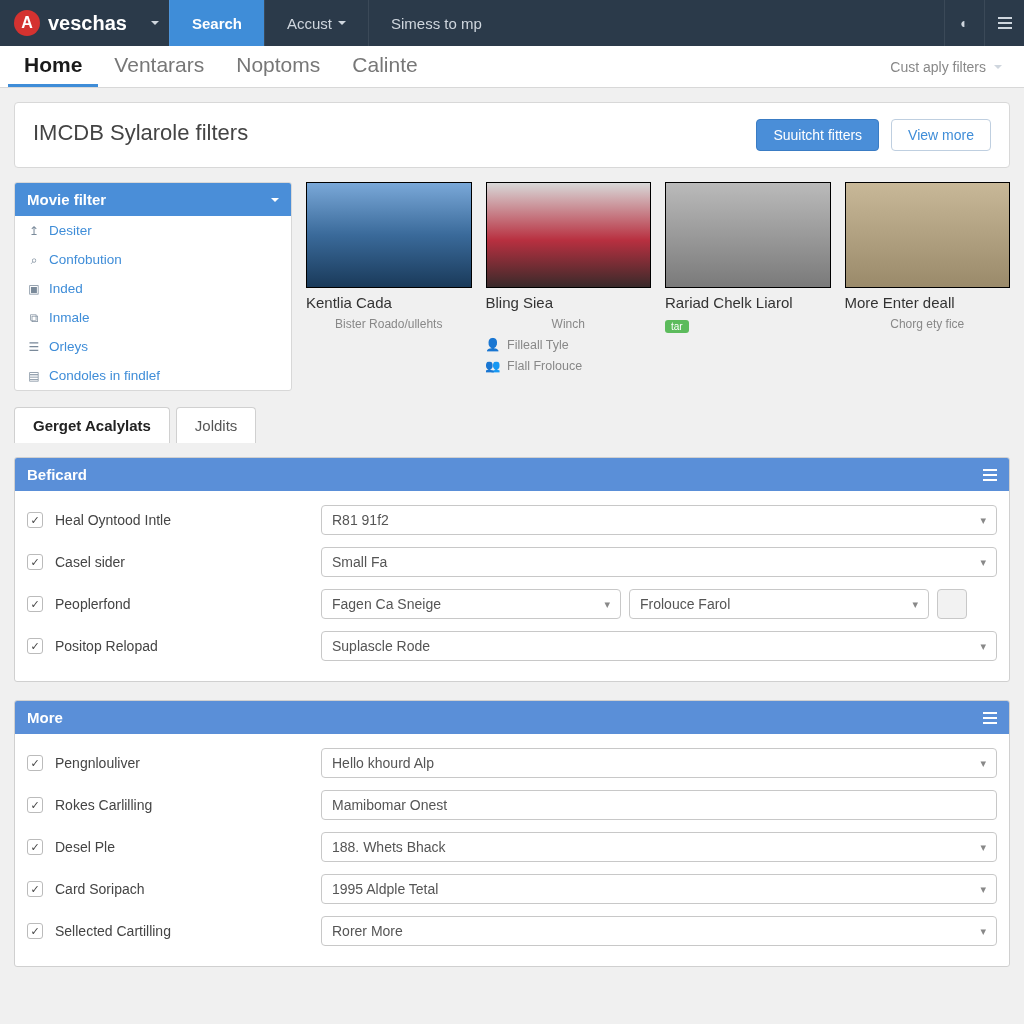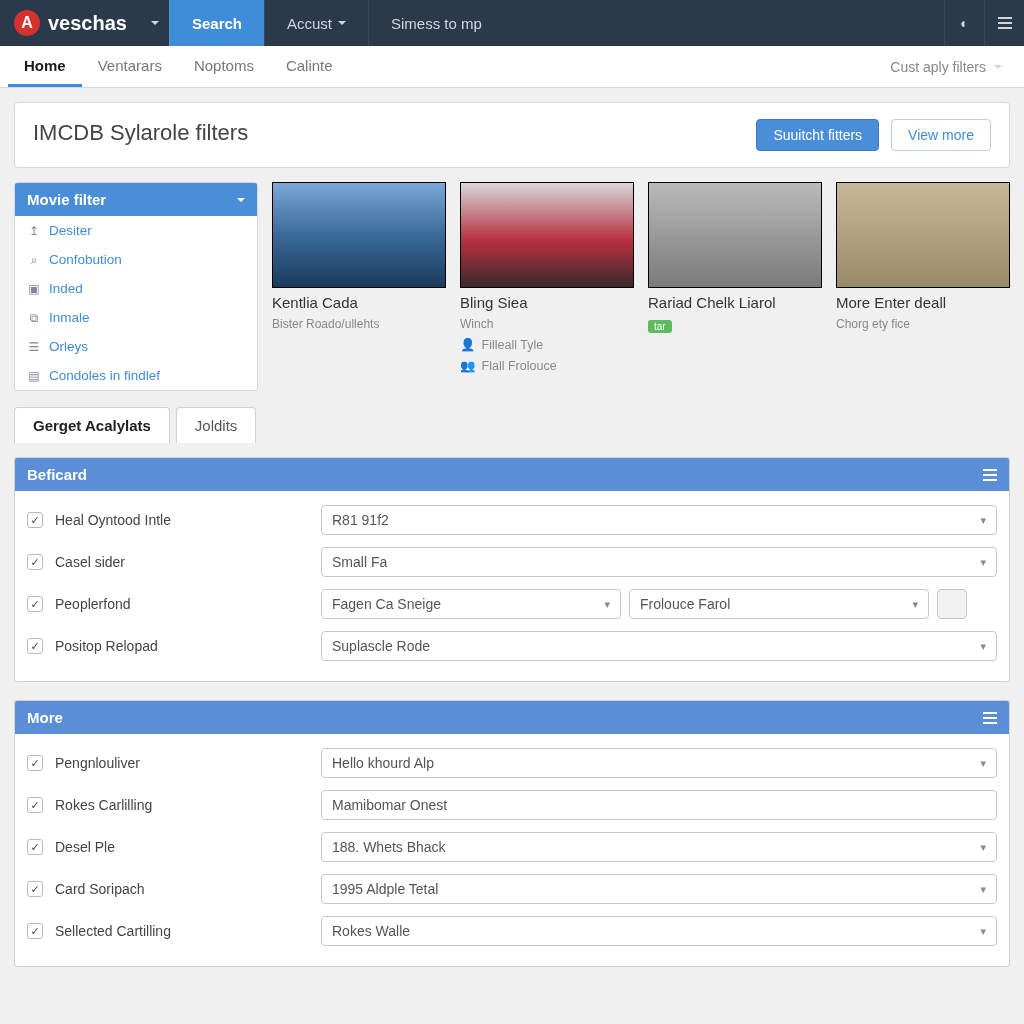--- a/index.html
+++ b/index.html
@@ -12,53 +12,53 @@
 .topnav-drop { display:flex; align-items:center; padding:0 10px; color:#bbb; }
 .topnav-item { display:flex; align-items:center; padding:0 22px; color:#cfd6de; cursor:pointer; border-left:1px solid rgba(255,255,255,.08); font-size:15px; gap:6px; }
 .topnav-item.active { background:#3f8dd8; color:#fff; font-weight:600; position:relative; }
 .topnav-item.active::after { content:""; position:absolute; bottom:-8px; left:50%; transform:translateX(-50%); border:8px solid transparent; border-top-color:#3f8dd8; }
 .topnav-spacer { flex:1; }
 .topnav-iconbtn { width:40px; display:flex; align-items:center; justify-content:center; border-left:1px solid rgba(255,255,255,.08); color:#cfd6de; cursor:pointer; }
 .caret { border:4px solid transparent; border-top-color:#cfd6de; margin-top:4px; display:inline-block; }
 
 
 .secnav { background:#fff; height:42px; border-bottom:1px solid #d8d8d8; display:flex; align-items:stretch; padding:0 8px; }
-.secnav-item { display:flex; align-items:center; padding:0 16px; color:#777; font-size:15px; cursor:pointer; border-bottom:3px solid transparent; }
+.secnav-item { display:flex; align-items:center; padding:0 16px; color:#777; font-size:21px; cursor:pointer; border-bottom:3px solid transparent; }
 .secnav-item.active { color:#1a1a1a; font-weight:600; border-bottom-color:#3f8dd8; }
 .secnav-spacer { flex:1; }
 .secnav-right { display:flex; align-items:center; padding:8px 14px; color:#888; gap:8px; cursor:pointer; }
 
 
 .page { padding:14px; display:flex; flex-direction:column; gap:14px; }
 
 .hero { background:#fff; border:1px solid #d8d8d8; border-radius:4px; padding:16px 18px; display:flex; align-items:center; gap:12px; }
 .hero-left { flex:1; }
 .hero h1 { font-size:22px; font-weight:500; color:#444; margin-bottom:4px; }
 .hero p { font-size:13px; color:#777; }
 .btn { border-radius:4px; padding:7px 16px; font-size:14px; cursor:pointer; border:1px solid; display:inline-flex; align-items:center; }
 .btn-primary { background:#4a8ed8; border-color:#3a7cc4; color:#fff; }
 .btn-outline { background:#fff; border-color:#bfcfe0; color:#3f8dd8; }
 
 
 .contentrow { display:flex; gap:14px; align-items:flex-start; }
-.sidebar { width:244px; background:#fff; border:1px solid #d8d8d8; border-radius:3px; overflow:hidden; }
+.sidebar { width:278px; background:#fff; border:1px solid #d8d8d8; border-radius:3px; overflow:hidden; }
 .sidebar-head { background:#4a8ed8; color:#fff; padding:8px 12px; font-size:15px; font-weight:600; display:flex; justify-content:space-between; align-items:center; }
 .sidebar ul { list-style:none; }
 .sidebar li { padding:7px 12px; display:flex; align-items:center; gap:8px; color:#3f8dd8; font-size:13.5px; cursor:pointer; }
 .sidebar li .ico { width:14px; text-align:center; color:#7a8a9a; font-size:12px; }
 
 .thumbs { flex:1; display:flex; gap:14px; }
 .thumb { flex:1; display:flex; flex-direction:column; gap:6px; }
 .thumb-img { width:100%; height:106px; background:linear-gradient(#6a7a8a,#3a4a5a); border:1px solid #000; }
 .thumb-img.blue { background:linear-gradient(#7aa8d8,#3a6a9a 50%,#1a3a5a); }
 .thumb-img.red { background:linear-gradient(#d8d8d8,#b83040 55%,#3a2a2a); }
 .thumb-img.grey { background:linear-gradient(#bababa,#7a7a7a); }
 .thumb-img.tan { background:linear-gradient(#c8b898,#9a8a6a); }
 .thumb h3 { font-size:15px; font-weight:500; color:#333; }
-.thumb .sub { font-size:12px; color:#888; }
+.thumb .sub { font-size:12px; color:#888;text-align:center; }
 .badge-green { display:inline-block; background:#5cbb5c; color:#fff; font-size:10px; padding:1px 6px; border-radius:3px; }
 .meta-line { font-size:12.5px; color:#888; display:flex; align-items:center; gap:6px; }
 .meta-line .mi { color:#aab; }
 
 
 .tabstrip { display:flex; gap:6px; margin-top:2px; }
 .tab { background:#fff; border:1px solid #d0d0d0; border-bottom:none; border-radius:4px 4px 0 0; padding:9px 18px; font-size:15px; color:#555; cursor:pointer; }
 .tab.active { font-weight:600; color:#222; }
 
 
@@ -314,21 +314,21 @@
             </div>
           </div>
         </div>
         <div class="row">
           <label>
             <span class="chk">✓</span>
             <span>Sellected Cartilling</span>
           </label>
           <div class="inputs">
             <div class="sel">
-              <span>Rokes Walle</span>
+              <span>Rorer More</span>
               <span class="car">▾</span>
             </div>
           </div>
         </div>
       </div>
   </div>
 
 </div>
 
 </body></html>

